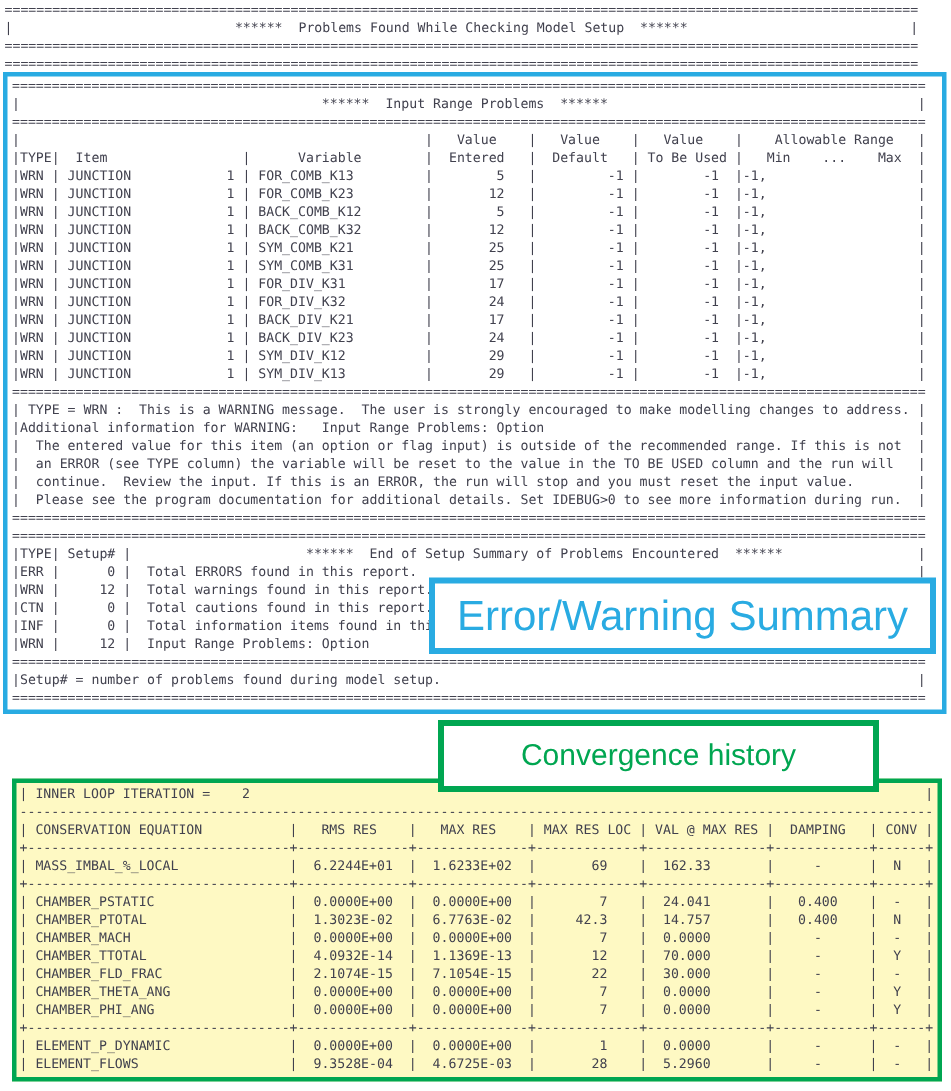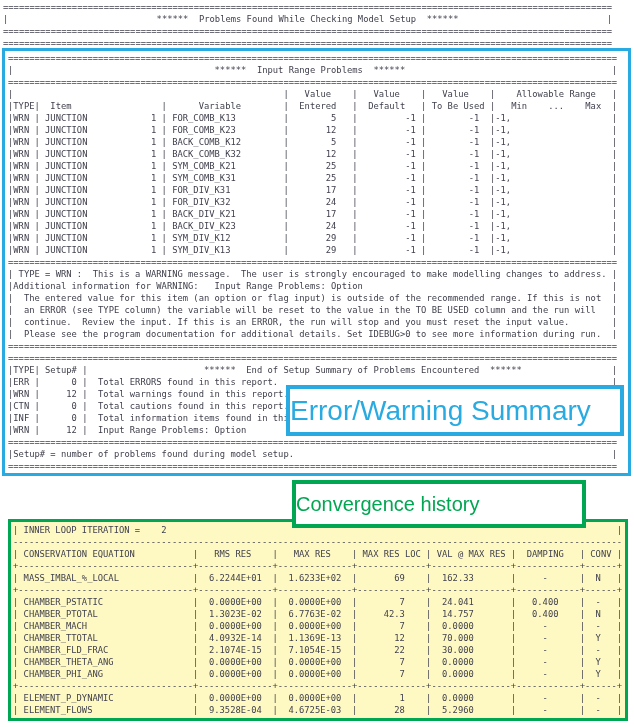--- a/index.html
+++ b/index.html
@@ -16,21 +16,21 @@
   .blue-box {
     position:absolute; left:2px; top:48px; width:617px;
     border:3px solid #29abe2; padding:1px 3px; background:#ffffff;
   }
   .green-box {
     position:absolute; left:8px; top:519px; width:610px;
     border:3px solid #00a651; padding:2px 2px; background:#fef9c3;
   }
   .callout {
     position:absolute; background:#ffffff;
-    display:flex; align-items:center; justify-content:flex-start;
+    display:flex; align-items:center; justify-content:center;
     font-family:"Liberation Sans", sans-serif; font-weight:400;
   }
   .callout-blue {
     left:286px; top:385px; width:330px; height:43px;
     border:4px solid #29abe2; color:#29abe2; font-size:28px;
   }
   .callout-green {
     left:292px; top:480px; width:286px; height:40px;
     border:4px solid #00a651; color:#00a651; font-size:20px;
   }

